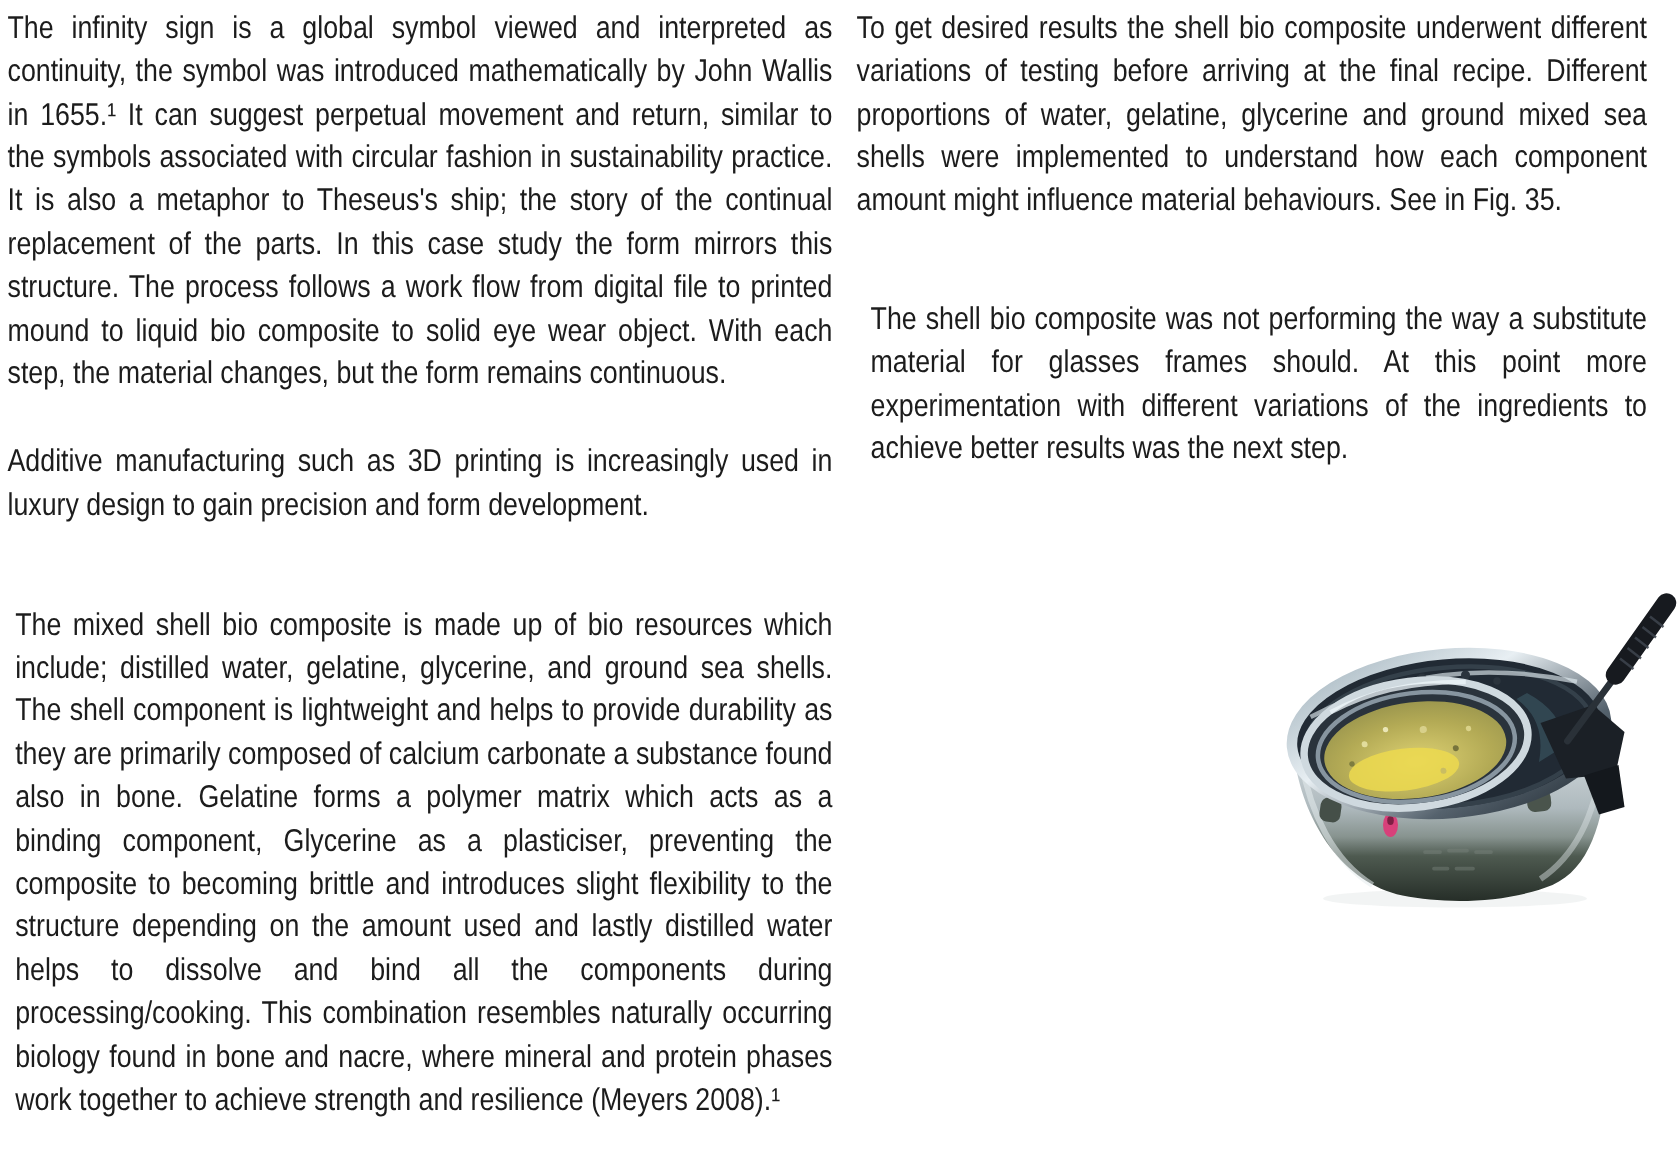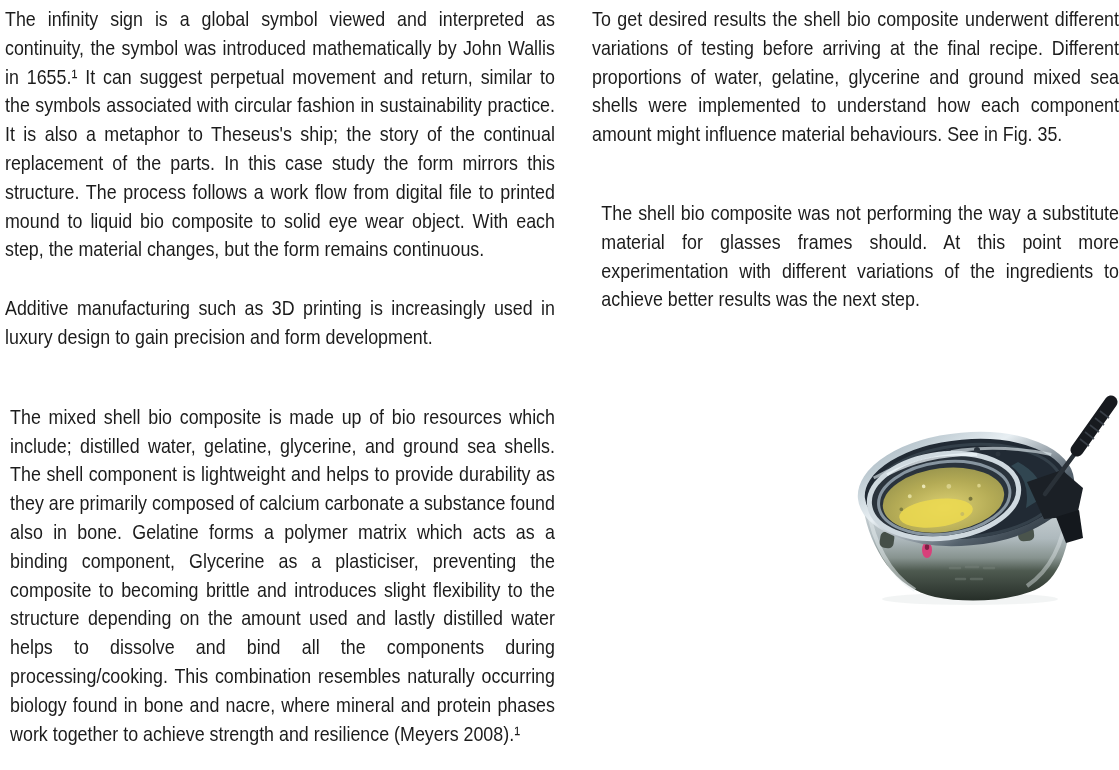--- a/index.html
+++ b/index.html
@@ -6,21 +6,21 @@
   .page {
     position: relative;
     width: 1119px;
     height: 770px;
     background: #ffffff;
     overflow: hidden;
     font-family: "Liberation Sans", sans-serif;
   }
   .col { position: absolute; top: 5px; }
   .col-left  { left: 5px;   width: 550px; }
-  .col-right { left: 592px; width: 527px; }
+  .col-right { left: 571px; width: 527px; }
   
   .condense { transform: scaleX(0.85); transform-origin: 0 0; }
   .col-left  .condense { width: 647px; }
   .col-right .condense { width: 620px; }
   .para {
     margin: 0;
     font-size: 21px;
     line-height: 28.8px;
     color: #1c1c1c;
     text-align: justify;

